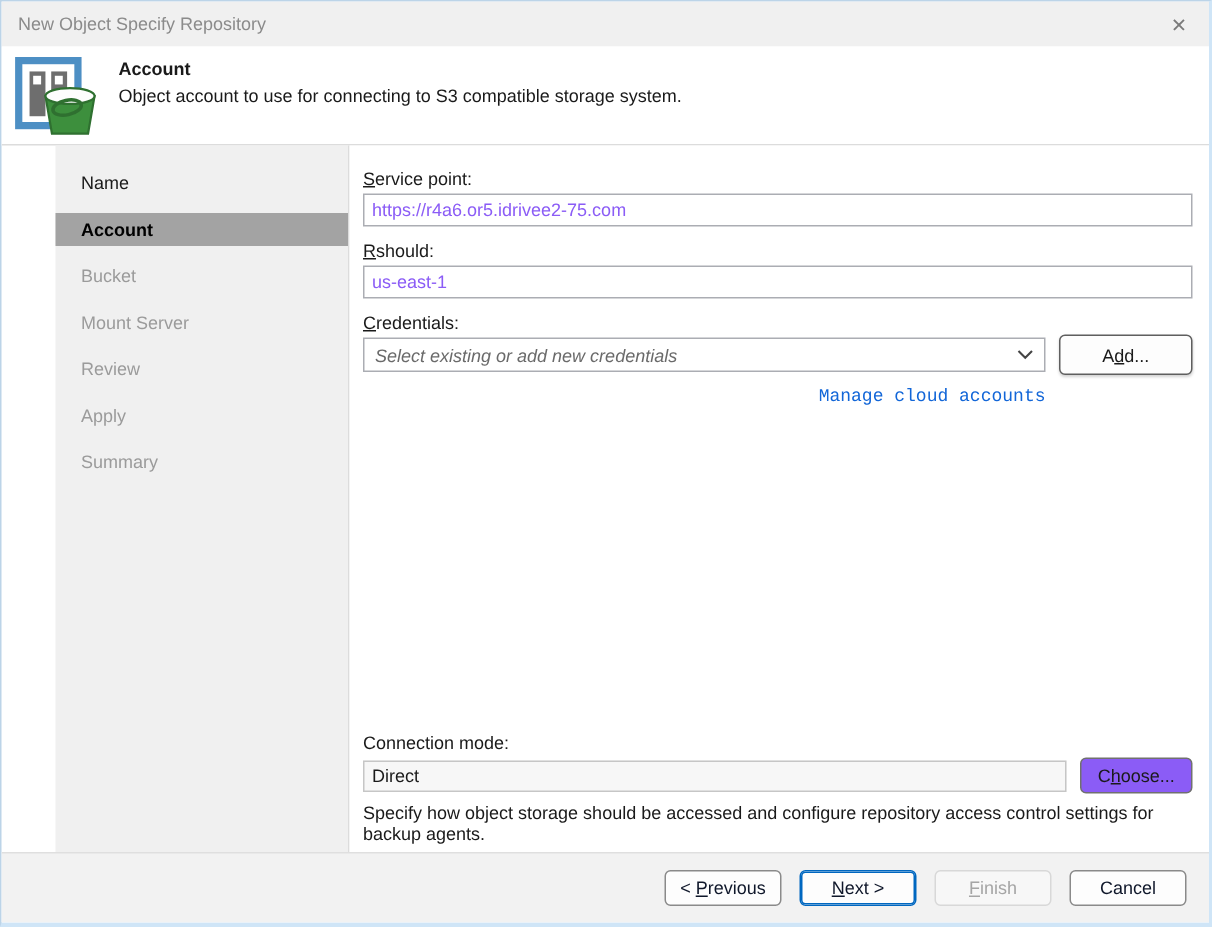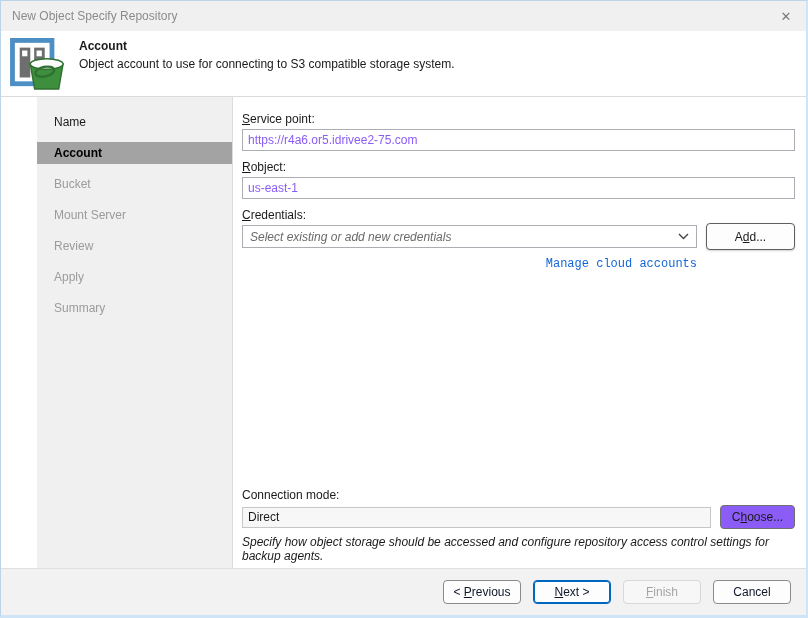--- a/index.html
+++ b/index.html
@@ -46,21 +46,21 @@
     border:1px solid #5f5f5f;border-radius:4px;background:#fdfdfd;font:inherit;color:#1a1a1a;
     box-shadow:0 1px 2px rgba(0,0,0,.18);}
   .manage-row{display:flex;justify-content:flex-end;padding-right:98px;margin-top:7px;}
   .link{color:#1266d8;cursor:pointer;font-family:Liberation Mono, monospace;}
   .grow-spacer{flex:1;}
   .conn-row{display:flex;align-items:center;}
   .direct-box{flex:1;height:21px;box-sizing:border-box;border:1px solid #c6c6c6;
     background:#f7f7f7;padding:0 5px;display:flex;align-items:center;color:#1a1a1a;}
   .choose-btn{width:75px;height:24px;margin-left:9px;flex:0 0 auto;border:1px solid #707070;
     border-radius:4px;background:#8b5cf6;font:inherit;color:#1a1a1a;}
-  .help-text{margin-top:6px;font-style:italic;}
+  .help-text{margin-top:6px;}
   
   .footer{flex:0 0 auto;height:46px;background:#f2f2f2;border-top:1px solid #dfdfdf;
     display:flex;align-items:center;justify-content:flex-end;gap:12px;padding:0 15px;}
   .btn{width:78px;height:24px;border:1px solid #8a8a8a;border-radius:4px;background:#fdfdfd;
     font:inherit;color:#0f172a;padding:0;}
   .btn.primary{border-color:#0067c0;box-shadow:inset 0 0 0 1px #0067c0;}
   .btn.disabled{color:#a5a5a5;border-color:#d8d8d8;background:#f7f7f7;}
 </style>
 </head>
 <body>
@@ -120,21 +120,21 @@
     </div>
 
     <div class="content">
 
       <div class="field-label">
         <span class="u">S</span><span>ervice point:</span>
       </div>
       <input class="textbox" type="text" value="https://r4a6.or5.idrivee2-75.com" style="">
 
       <div class="field-label label-gap">
-        <span class="u">R</span><span>object:</span>
+        <span class="u">R</span><span>should:</span>
       </div>
       <input class="textbox" type="text" value="us-east-1" style="">
 
       <div class="field-label label-gap">
         <span class="u">C</span><span>redentials:</span>
       </div>
       <div class="cred-row">
         <div class="combo">
           <span class="combo-text">Select existing or add new credentials</span>
           <span class="combo-chevron">

